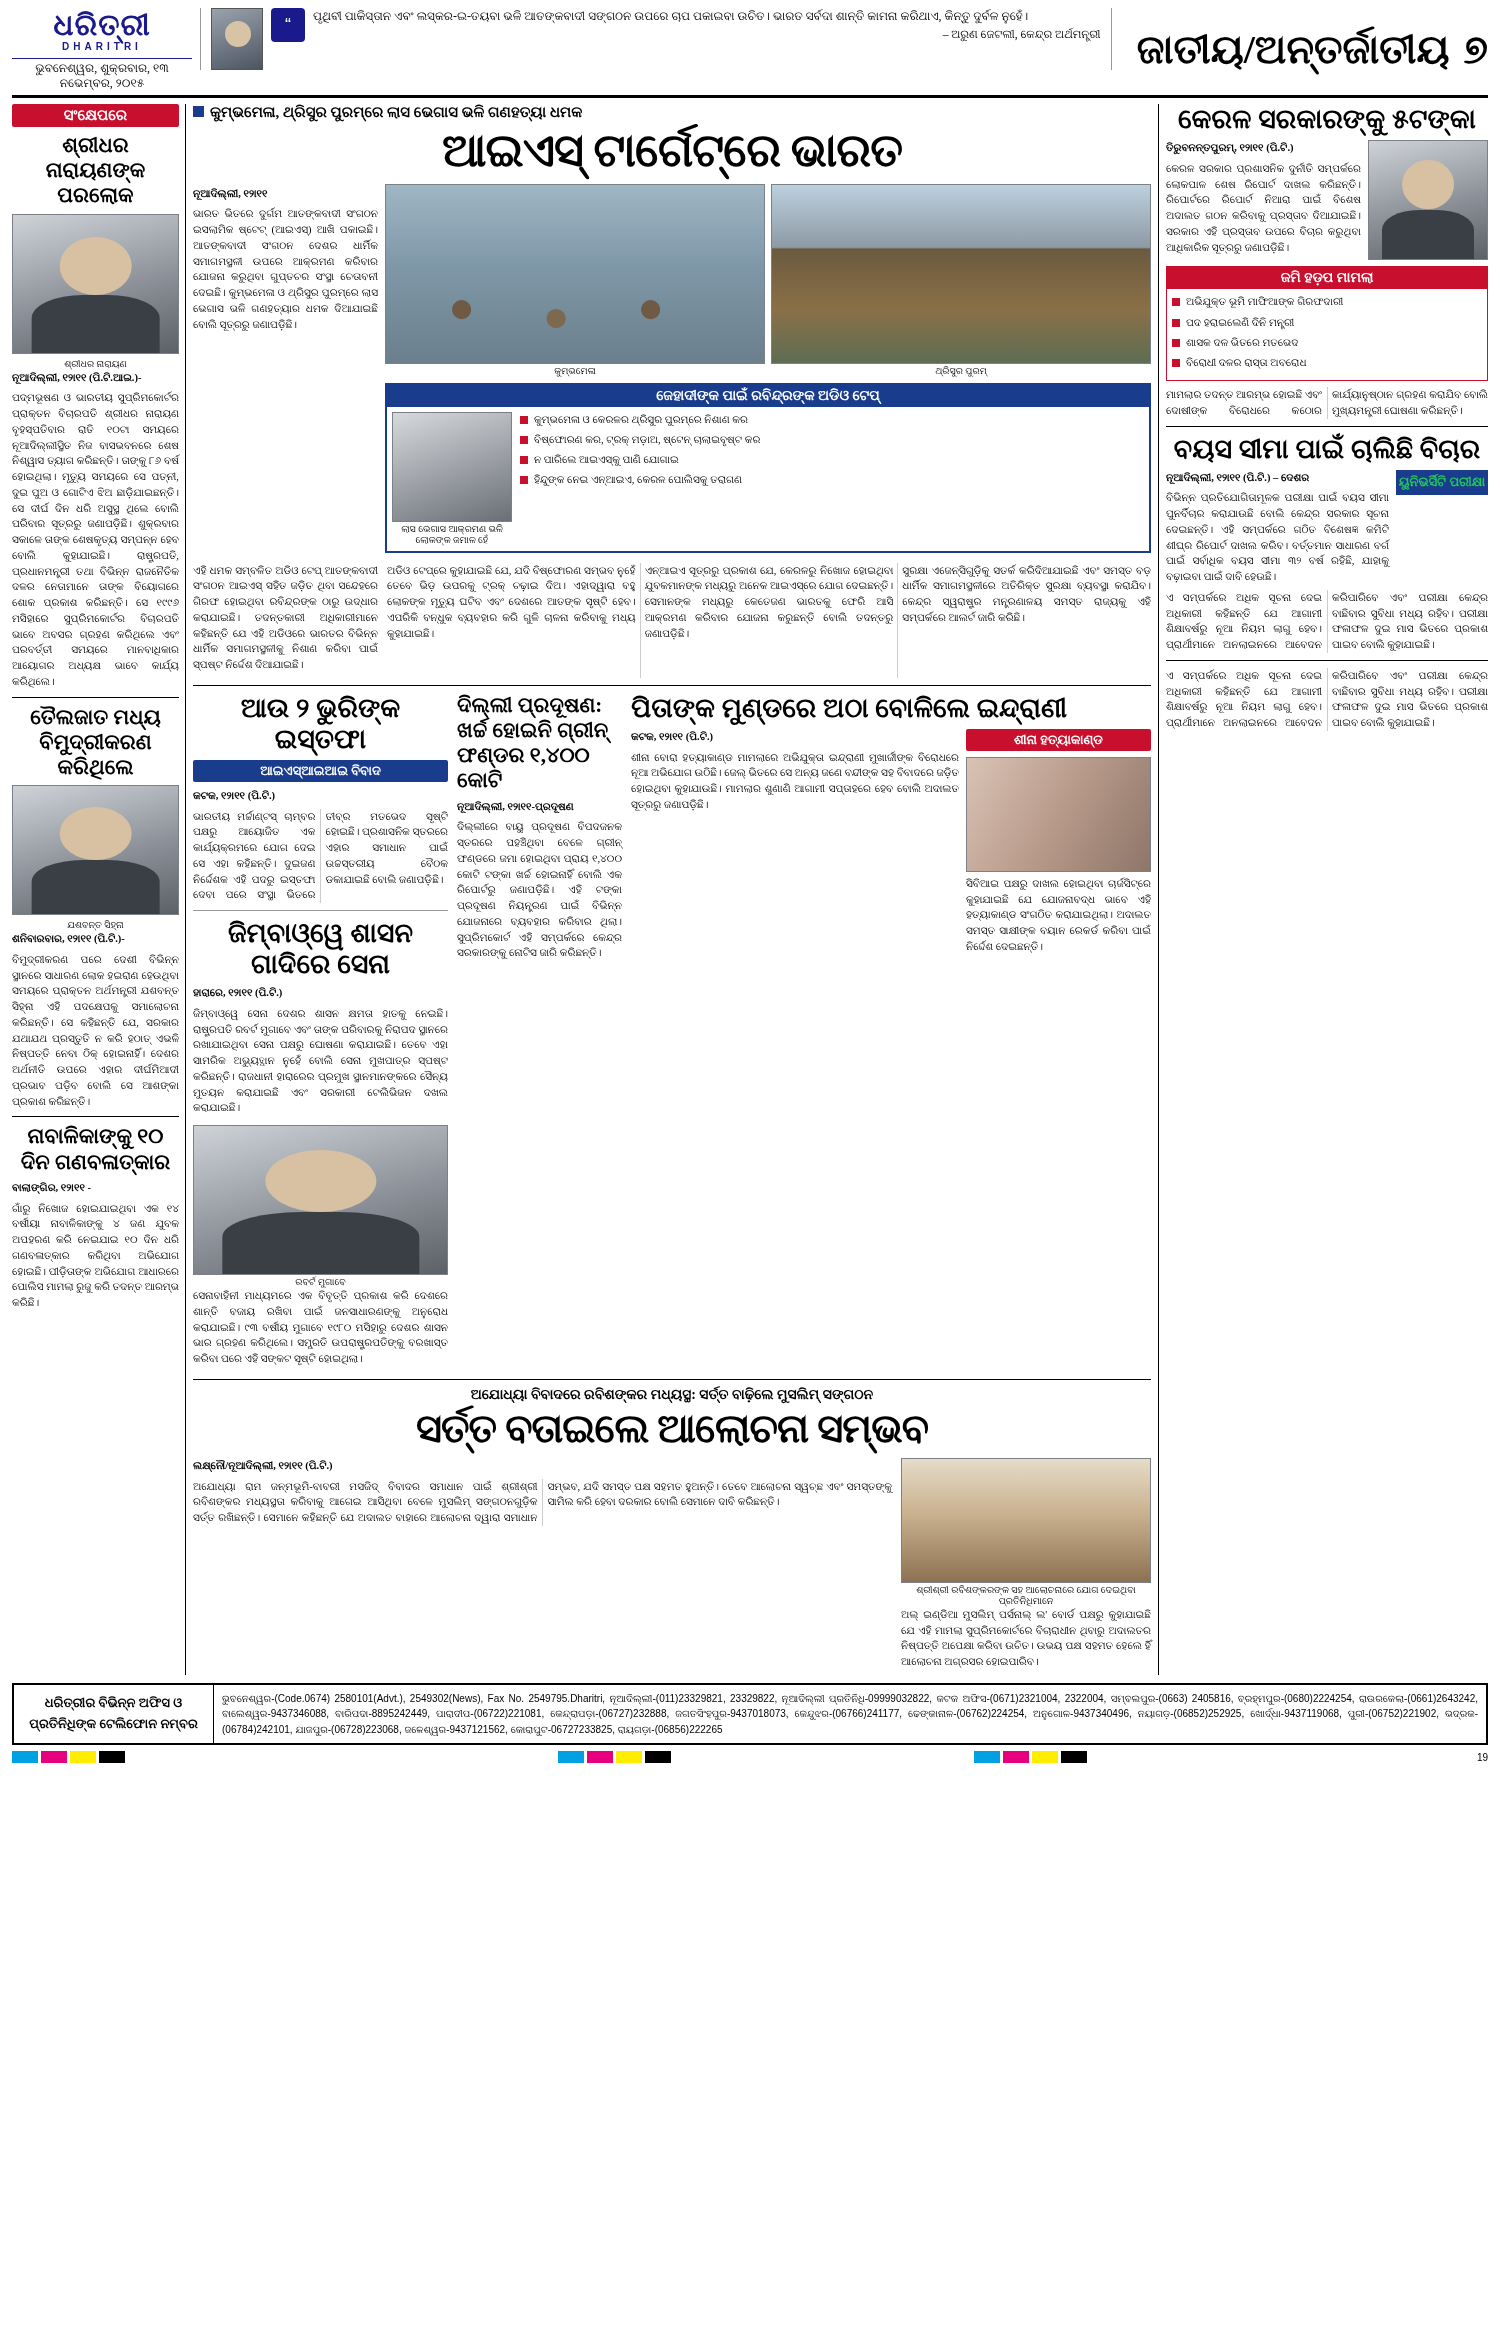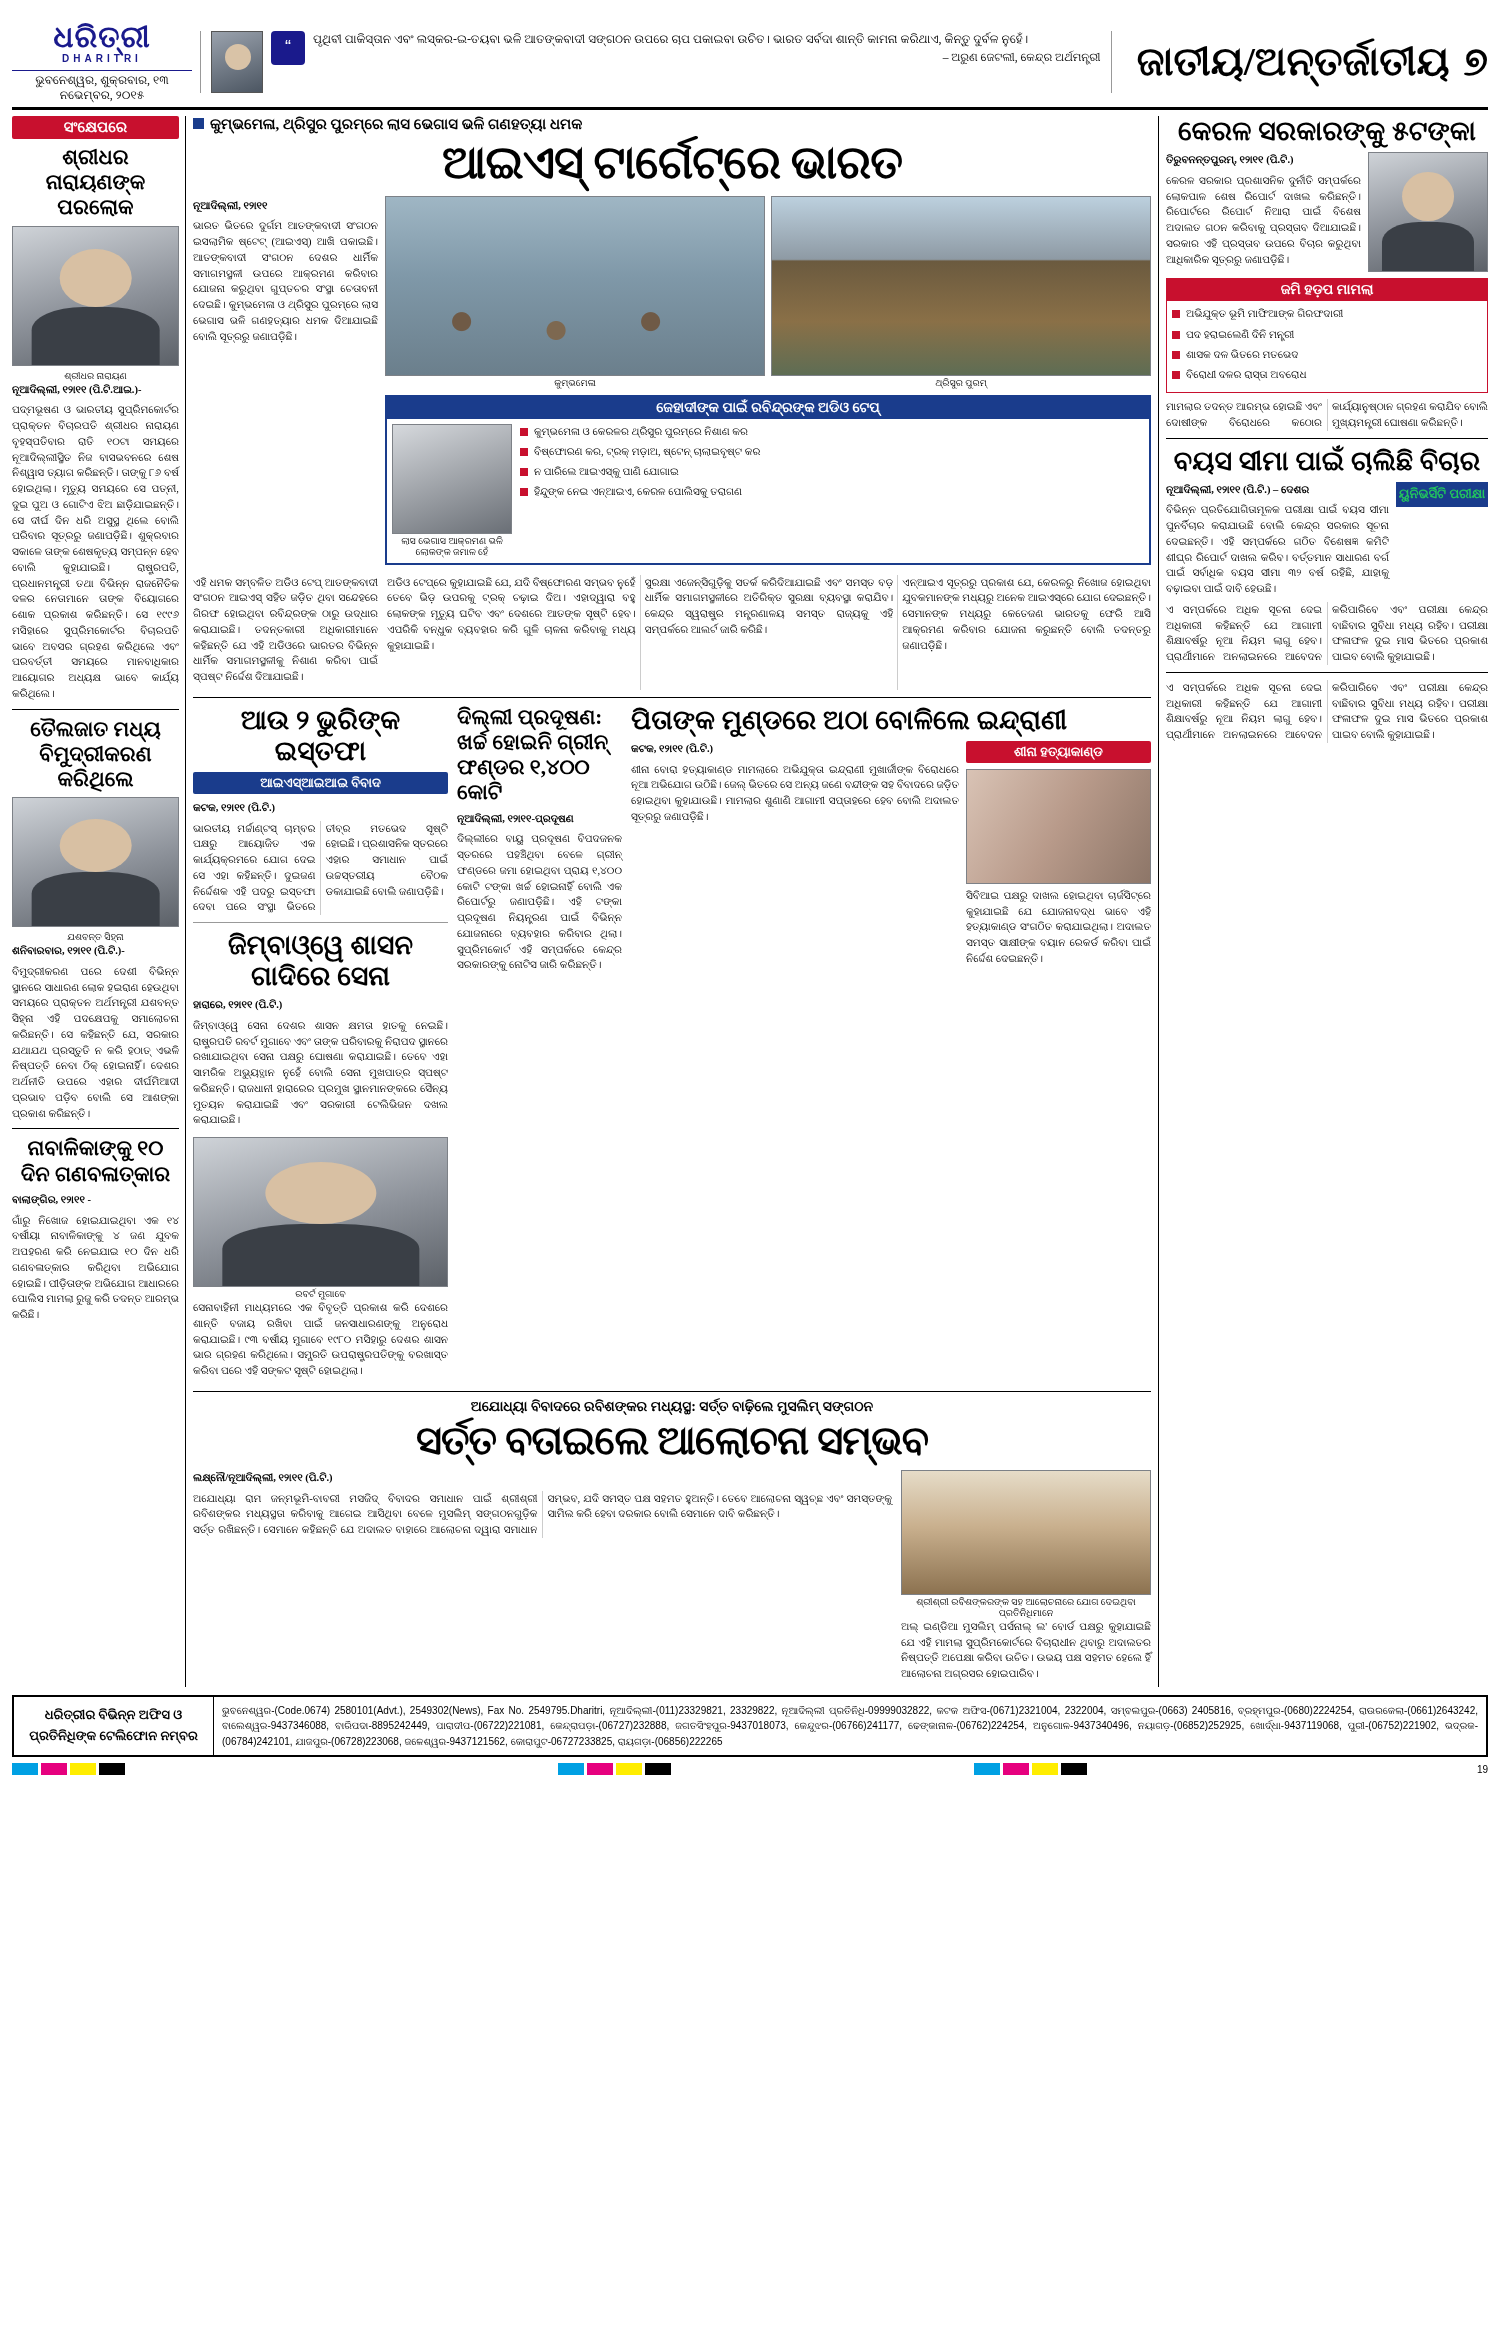--- a/index.html
+++ b/index.html
@@ -8,21 +8,21 @@
     width:1500px; height:2335px;
     background:#fff;
     font-family:"Liberation Sans", sans-serif;
     color:#000;
     position:relative;
     overflow:hidden;
   }
   .page { width:1500px; height:2335px; position:relative; padding:8px 12px; }
 
   
-  .masthead { display:flex; align-items:center; border-bottom:3px solid #000; padding-bottom:4px;margin-top:12px; }
+  .masthead { display:flex; align-items:flex-start; border-bottom:3px solid #000; padding-bottom:4px; }
   .logo-box { width:180px; text-align:center; }
   .logo-main {
     font-family:"Liberation Serif", serif;
     font-size:30px; font-weight:bold; color:#1a1a8c;
     letter-spacing:1px; line-height:1.1;
   }
   .logo-sub { font-size:10px; letter-spacing:4px; color:#1a1a8c; font-weight:bold; }
   .logo-date { font-size:12px; margin-top:6px; border-top:1px solid #1a1a8c; padding-top:2px; }
   .quote-box { flex:1; display:flex; align-items:flex-start; padding:0 10px; border-left:1px solid #999; border-right:1px solid #999; margin:0 8px; }
   .quote-portrait {
@@ -202,22 +202,22 @@
           </div>
         </div>
       </div>
 
       <div style="display:flex;gap:9px;margin-top:4px;">
         <div style="width:185px;flex:none;">
           <div class="p odia">ଏହି ଧମକ ସମ୍ବଳିତ ଅଡିଓ ଟେପ୍ ଆତଙ୍କବାଦୀ ସଂଗଠନ ଆଇଏସ୍ ସହିତ ଜଡ଼ିତ ଥିବା ସନ୍ଦେହରେ ଗିରଫ ହୋଇଥିବା ରବିନ୍ଦ୍ରଙ୍କ ଠାରୁ ଉଦ୍ଧାର କରାଯାଇଛି। ତଦନ୍ତକାରୀ ଅଧିକାରୀମାନେ କହିଛନ୍ତି ଯେ ଏହି ଅଡିଓରେ ଭାରତର ବିଭିନ୍ନ ଧାର୍ମିକ ସମାଗମସ୍ଥଳୀକୁ ନିଶାଣ କରିବା ପାଇଁ ସ୍ପଷ୍ଟ ନିର୍ଦ୍ଦେଶ ଦିଆଯାଇଛି।</div>
         </div>
         <div style="flex:1" class="threecol">
           <div class="p odia">ଅଡିଓ ଟେପ୍‌ରେ କୁହାଯାଇଛି ଯେ, ଯଦି ବିଷ୍ଫୋରଣ ସମ୍ଭବ ନୁହେଁ ତେବେ ଭିଡ଼ ଉପରକୁ ଟ୍ରକ୍ ଚଢ଼ାଇ ଦିଅ। ଏହାଦ୍ୱାରା ବହୁ ଲୋକଙ୍କ ମୃତ୍ୟୁ ଘଟିବ ଏବଂ ଦେଶରେ ଆତଙ୍କ ସୃଷ୍ଟି ହେବ। ଏପରିକି ବନ୍ଧୁକ ବ୍ୟବହାର କରି ଗୁଳି ଚାଳନା କରିବାକୁ ମଧ୍ୟ କୁହାଯାଇଛି।</div>
+          <div class="p odia">ଏନ୍‌ଆଇଏ ସୂତ୍ରରୁ ପ୍ରକାଶ ଯେ, କେରଳରୁ ନିଖୋଜ ହୋଇଥିବା ଯୁବକମାନଙ୍କ ମଧ୍ୟରୁ ଅନେକ ଆଇଏସ୍‌ରେ ଯୋଗ ଦେଇଛନ୍ତି। ସେମାନଙ୍କ ମଧ୍ୟରୁ କେତେଜଣ ଭାରତକୁ ଫେରି ଆସି ଆକ୍ରମଣ କରିବାର ଯୋଜନା କରୁଛନ୍ତି ବୋଲି ତଦନ୍ତରୁ ଜଣାପଡ଼ିଛି।</div>
           <div class="p odia">ସୁରକ୍ଷା ଏଜେନ୍ସିଗୁଡ଼ିକୁ ସତର୍କ କରିଦିଆଯାଇଛି ଏବଂ ସମସ୍ତ ବଡ଼ ଧାର୍ମିକ ସମାଗମସ୍ଥଳୀରେ ଅତିରିକ୍ତ ସୁରକ୍ଷା ବ୍ୟବସ୍ଥା କରାଯିବ। କେନ୍ଦ୍ର ସ୍ୱରାଷ୍ଟ୍ର ମନ୍ତ୍ରଣାଳୟ ସମସ୍ତ ରାଜ୍ୟକୁ ଏହି ସମ୍ପର୍କରେ ଆଲର୍ଟ ଜାରି କରିଛି।</div>
-          <div class="p odia">ଏନ୍‌ଆଇଏ ସୂତ୍ରରୁ ପ୍ରକାଶ ଯେ, କେରଳରୁ ନିଖୋଜ ହୋଇଥିବା ଯୁବକମାନଙ୍କ ମଧ୍ୟରୁ ଅନେକ ଆଇଏସ୍‌ରେ ଯୋଗ ଦେଇଛନ୍ତି। ସେମାନଙ୍କ ମଧ୍ୟରୁ କେତେଜଣ ଭାରତକୁ ଫେରି ଆସି ଆକ୍ରମଣ କରିବାର ଯୋଜନା କରୁଛନ୍ତି ବୋଲି ତଦନ୍ତରୁ ଜଣାପଡ଼ିଛି।</div>
         </div>
       </div>
 
       <div class="hr"></div>
 
       <div style="display:flex;gap:9px;">
 
         <div style="width:255px;flex:none;">
           <div class="hl-med odia" style="text-align:center">ଆଉ ୨ ଭୁରିଙ୍କ ଇସ୍ତଫା</div>
           <div class="band blue odia" style="font-size:13px;margin-top:5px">ଆଇଏସ୍‌ଆଇଆଇ ବିବାଦ</div>

